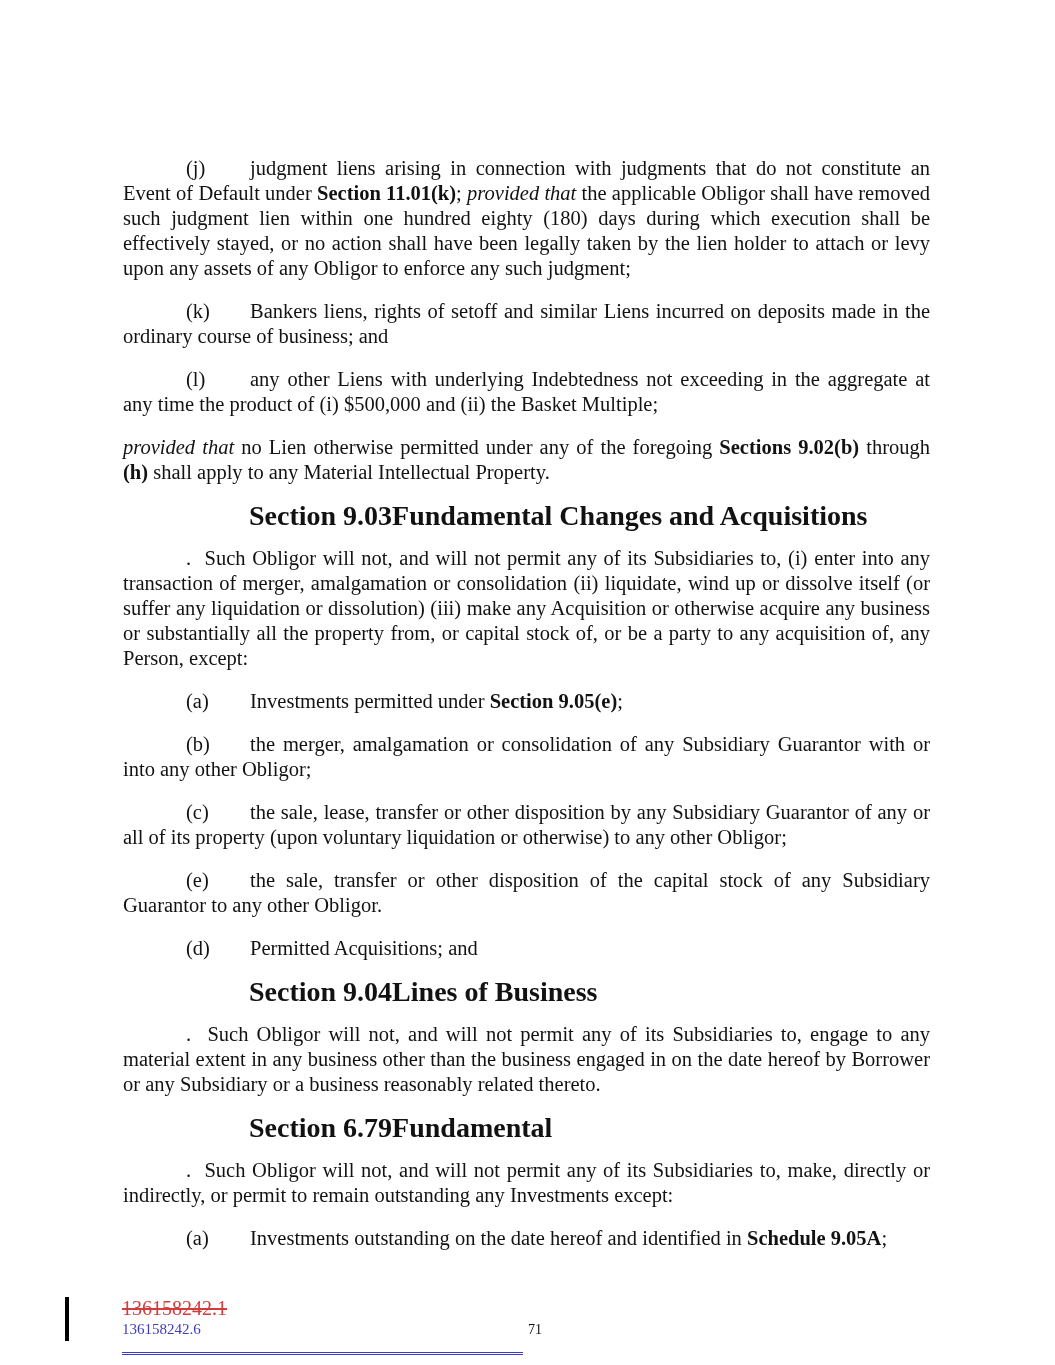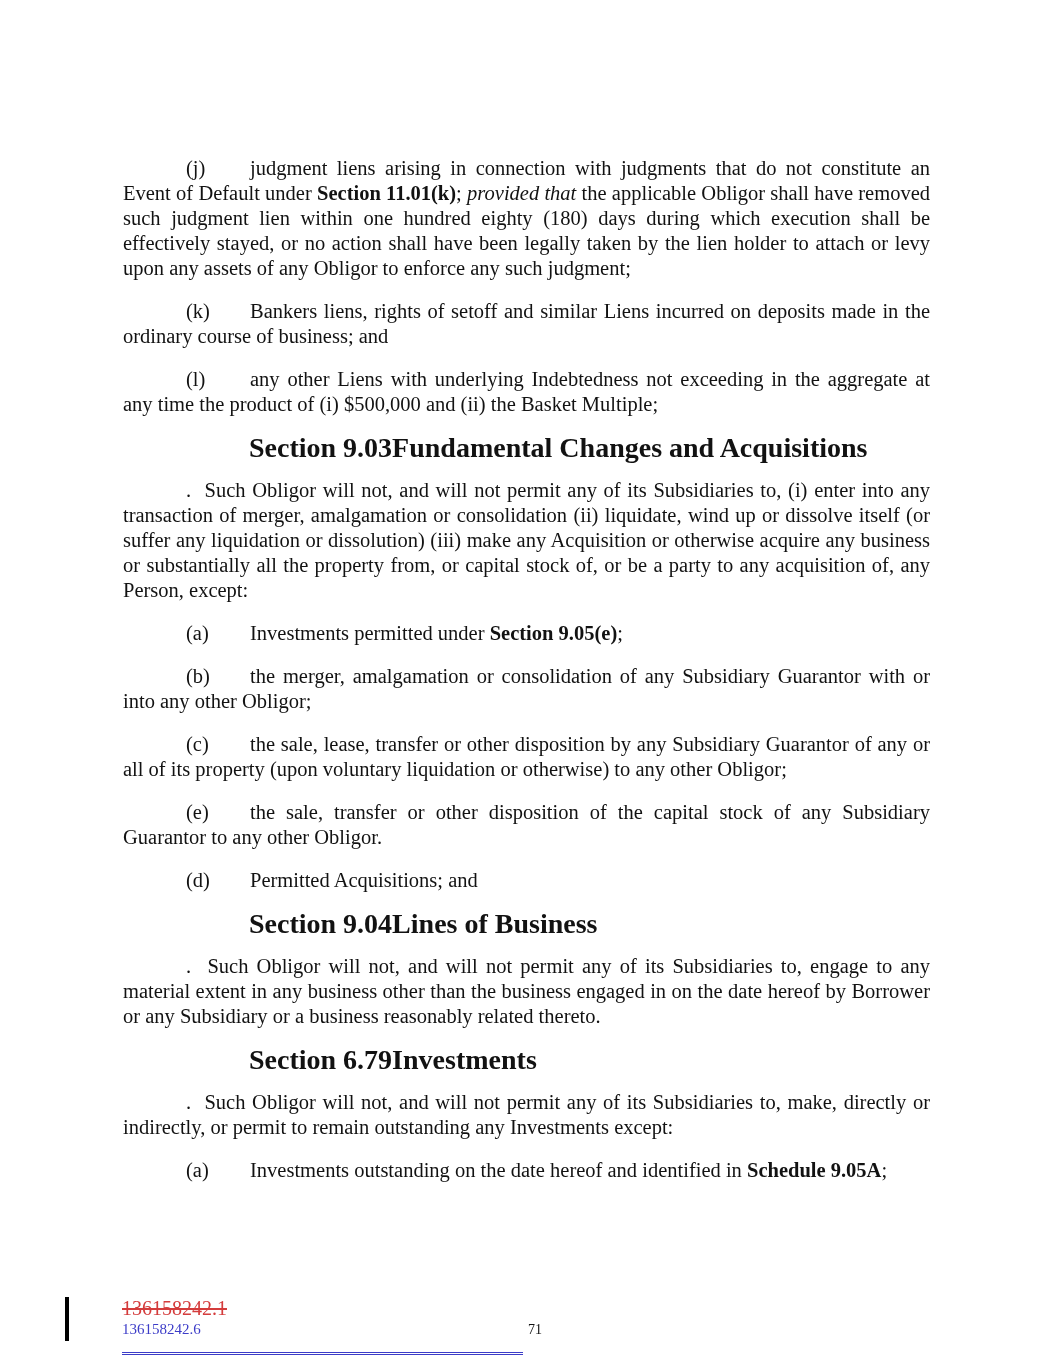--- a/index.html
+++ b/index.html
@@ -89,40 +89,41 @@
 
 <div class="page">
   <div class="content">
 
     <p class="para"><span class="label">(j)</span><span>judgment liens arising in connection with judgments that do not constitute an Event of Default under </span><span class="b">Section 11.01(k)</span><span>; </span><span class="i">provided that</span><span> the applicable Obligor shall have removed such judgment lien within one hundred eighty (180) days during which execution shall be effectively stayed, or no action shall have been legally taken by the lien holder to attach or levy upon any assets of any Obligor to enforce any such judgment;</span></p>
 
     <p class="para"><span class="label">(k)</span><span>Bankers liens, rights of setoff and similar Liens incurred on deposits made in the ordinary course of business; and</span></p>
 
     <p class="para"><span class="label">(l)</span><span>any other Liens with underlying Indebtedness not exceeding in the aggregate at any time the product of (i) $500,000 and (ii) the Basket Multiple;</span></p>
 
+    <p class="para flush"><span class="i">provided that</span><span> no Lien otherwise permitted under any of the foregoing </span><span class="b">Sections 9.02(b)</span><span> through </span><span class="b">(h)</span><span> shall apply to any Material Intellectual Property.</span></p>
 
     <h2 class="heading"><span class="sec-num">Section 9.03</span><span>Fundamental Changes and Acquisitions</span></h2>
 
     <p class="para"><span>.&nbsp; Such Obligor will not, and will not permit any of its Subsidiaries to, (i) enter into any transaction of merger, amalgamation or consolidation (ii) liquidate, wind up or dissolve itself (or suffer any liquidation or dissolution) (iii) make any Acquisition or otherwise acquire any business or substantially all the property from, or capital stock of, or be a party to any acquisition of, any Person, except:</span></p>
 
     <p class="para"><span class="label">(a)</span><span>Investments permitted under </span><span class="b">Section 9.05(e)</span><span>;</span></p>
 
     <p class="para"><span class="label">(b)</span><span>the merger, amalgamation or consolidation of any Subsidiary Guarantor with or into any other Obligor;</span></p>
 
     <p class="para"><span class="label">(c)</span><span>the sale, lease, transfer or other disposition by any Subsidiary Guarantor of any or all of its property (upon voluntary liquidation or otherwise) to any other Obligor;</span></p>
 
     <p class="para"><span class="label">(e)</span><span>the sale, transfer or other disposition of the capital stock of any Subsidiary Guarantor to any other Obligor.</span></p>
 
     <p class="para"><span class="label">(d)</span><span>Permitted Acquisitions; and</span></p>
 
     <h2 class="heading"><span class="sec-num">Section 9.04</span><span>Lines of Business</span></h2>
 
     <p class="para"><span>.&nbsp; Such Obligor will not, and will not permit any of its Subsidiaries to, engage to any material extent in any business other than the business engaged in on the date hereof by Borrower or any Subsidiary or a business reasonably related thereto.</span></p>
 
-    <h2 class="heading"><span class="sec-num">Section 6.79</span><span>Investments</span></h2>
+    <h2 class="heading"><span class="sec-num">Section 6.79</span><span>Fundamental</span></h2>
 
     <p class="para"><span>.&nbsp; Such Obligor will not, and will not permit any of its Subsidiaries to, make, directly or indirectly, or permit to remain outstanding any Investments except:</span></p>
 
     <p class="para"><span class="label">(a)</span><span>Investments outstanding on the date hereof and identified in </span><span class="b">Schedule 9.05A</span><span>;</span></p>
 
   </div>
 
   <div class="changebar"></div>
 
   <div class="rev-old">136158242.1</div>

